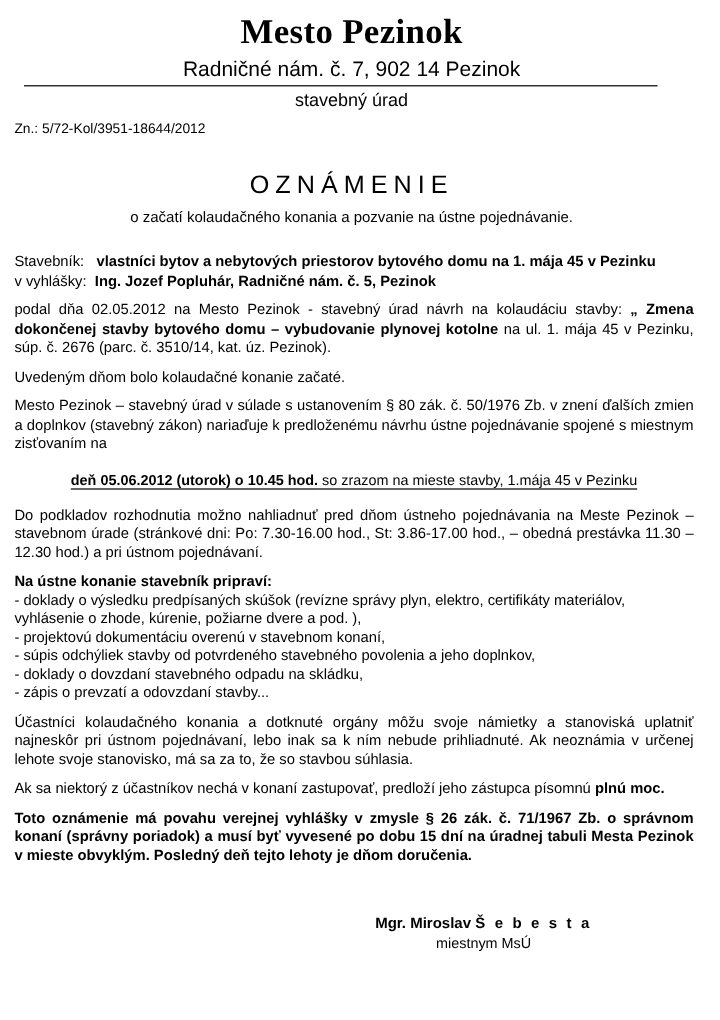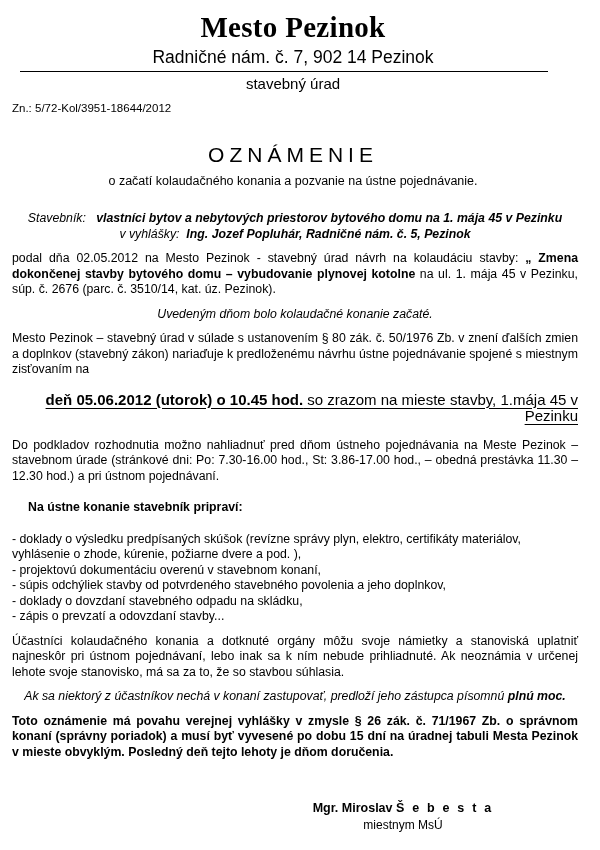--- a/index.html
+++ b/index.html
@@ -76,26 +76,26 @@
   .body-area {
     margin: 22px 0 0 4px;
   }
   p.para {
     font-size: 12.3px;
     line-height: 15.5px;
     margin: 0 0 9px 0;
     text-align: justify;
   }
   p.para.tight { margin-bottom: 0; }
-  p.para.nojust { text-align: center; font-style: italic; }
+  p.para.nojust { text-align: left; }
   .b { font-weight: bold; }
 
   .day-line {
-    text-align: right;
-    font-size: 15px;
+    text-align: center;
+    font-size: 12px;
     line-height: 16px;
     margin: 14px 0 14px 0;
   }
   .day-line .u {
     text-decoration: underline;
     text-underline-offset: 3px;
   }
 
   ul.doc-list {
     list-style: none;
@@ -104,21 +104,21 @@
   }
   ul.doc-list li {
     font-size: 12.3px;
     line-height: 15.5px;
     margin: 0;
   }
   .list-heading {
     font-size: 12.3px;
     line-height: 15.5px;
     font-weight: bold;
-    margin: 16px;
+    margin: 0;
   }
 
   
   .signature {
     margin: 40px 0 0 0;
     text-align: center;
     padding-left: 220px;
   }
   .sig-name {
     font-size: 12.5px;

